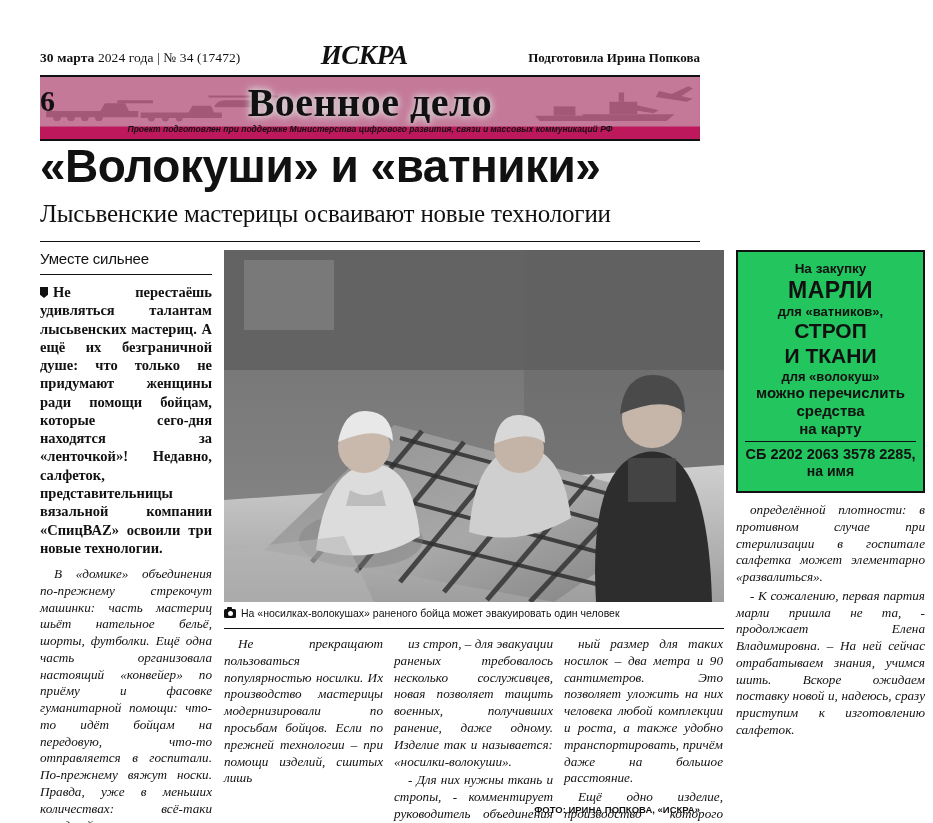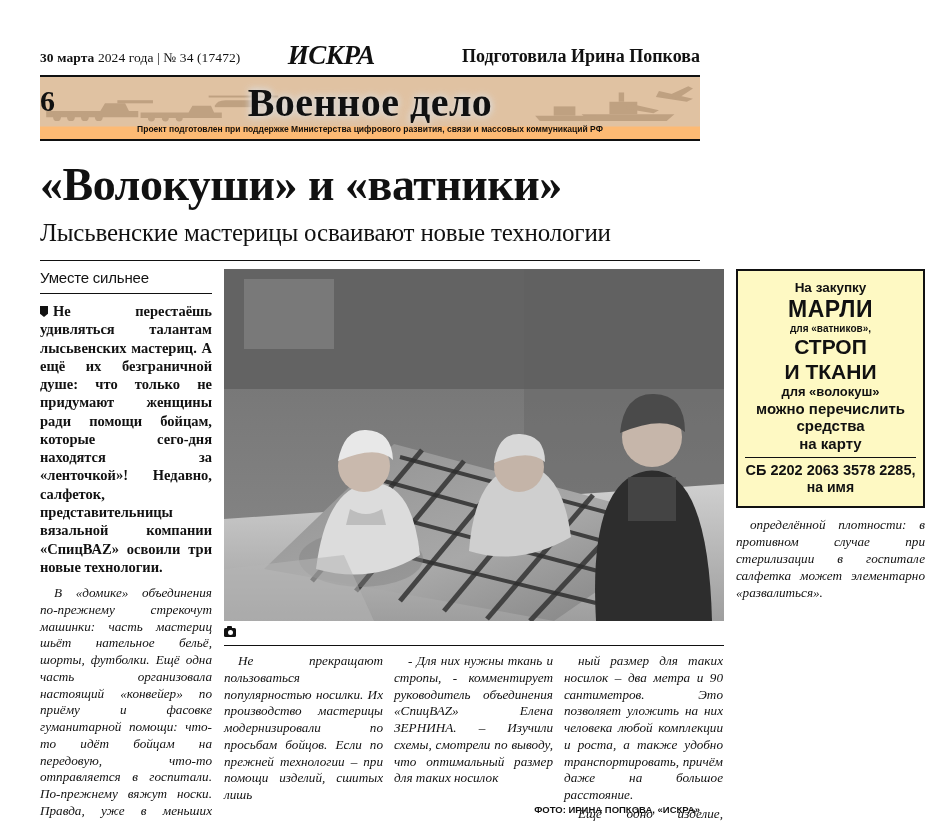--- a/index.html
+++ b/index.html
@@ -39,34 +39,34 @@
     font-family: "Liberation Serif", serif;
     font-weight: bold;
     font-size: 27px;
     letter-spacing: -0.5px;
     font-style: italic;
     transform: translateY(2px);
     margin-left: -40px;
   }
   .mast-right {
     font-family: "Liberation Serif", serif;
-    font-size: 18px;
+    font-size: 13px;
     font-weight: bold;
     white-space: nowrap;
   }
   .rule-thick {
     border-top: 2px solid #111;
     margin: 0 0 0 0;
   }
 
   
   .banner {
     position: relative;
     height: 64px;
-    background: #fdba74;
+    background: #be185d;
     overflow: hidden;
     border-bottom: 2px solid #111;
   }
   .banner .silhouettes {
     position: absolute; inset: 0;
     opacity: 0.55;
   }
   .banner-title {
     position: absolute;
     left: 0; right: 0; top: 2px;
@@ -79,35 +79,36 @@
     text-shadow: 0 0 6px #dcdcdc, 0 0 10px #dcdcdc;
   }
   .banner-sub {
     position: absolute;
     left: 0; right: 0; bottom: 5px;
     text-align: center;
     font-family: "Liberation Sans", sans-serif;
     font-size: 8.5px;
     color: #111;
     font-weight: bold;
+    font-style: italic;
   }
   .pagenum {
     position: absolute;
     left: 40px; top: 84px;
     font-family: "Liberation Serif", serif;
     font-weight: bold;
     font-size: 30px;
     z-index: 5;
     color: #111;
   }
 
   
   .headline {
-    margin-top: 20px;
-    font-family: Liberation Serif, serif;
+    margin-top: 1px;
+    font-family: Liberation Sans, sans-serif;
     font-weight: bold;
     font-size: 46px;
     letter-spacing: -0.5px;
     line-height: 1.05;
   }
   .subhead {
     margin-top: 10px;
     font-family: "Liberation Serif", serif;
     font-size: 25px;
     line-height: 1.15;
@@ -215,25 +216,25 @@
   }
   .tc { width: 159px; flex: 0 0 159px; }
 
   
   .adbox {
     border: 2.5px solid #111;
     padding: 9px 7px 11px;
     text-align: center;
     font-family: "Liberation Sans", sans-serif;
     line-height: 1.18;
-    background: #fef9c3;
+    background: #22c55e;
   }
   .ad-l1 { font-size: 13.5px; font-weight: bold; }
   .ad-l2 { font-size: 23px; font-weight: bold; letter-spacing: 0.5px; }
-  .ad-l3 { font-size: 10px; font-weight: bold; }
+  .ad-l3 { font-size: 13px; font-weight: bold; }
   .ad-l4 { font-size: 21px; font-weight: bold; }
   .ad-l5 { font-size: 21px; font-weight: bold; }
   .ad-l6 { font-size: 13px; font-weight: bold; }
   .ad-l7 { font-size: 15px; font-weight: bold; }
   .ad-l8 { font-size: 15px; font-weight: bold; }
   .ad-card {
     font-size: 14.5px; font-weight: bold;
     border-top: 1.5px solid #111;
     margin-top: 4px; padding-top: 4px;
   }
@@ -390,28 +391,30 @@
               <circle cx="428" cy="168" r="30" fill="#c6b6aa"></circle>
               <path d="M396 164 q4 -40 34 -39 q31 1 31 38 q-20 -18 -65 1 z" fill="#4a4a4a"></path>
               <rect x="404" y="208" width="48" height="44" fill="#4f4f4f" opacity="0.7"></rect>
             </g>
 
             <path d="M0 300 L120 286 L150 352 L0 352 Z" fill="#b5b5b5" opacity="0.55"></path>
           </svg>
         </div>
         <div class="caption">
           <span class="cam"></span>
+          <span>На «носилках-волокушах» раненого бойца может эвакуировать один человек</span>
         </div>
       </div>
 
       <div class="three-cols">
         <div class="tc">
           <p class="para">Не прекращают пользоваться популярностью носилки. Их производство мастерицы модернизировали по просьбам бойцов. Если по прежней технологии – при помощи изделий, сшитых лишь</p>
         </div>
         <div class="tc">
+          <p class="para">из строп, – для эвакуации раненых требовалось несколько сослуживцев, новая позволяет тащить военных, получивших ранение, даже одному. Изделие так и называется: «носилки-волокуши».</p>
           <p class="para">- Для них нужны ткань и стропы, - комментирует руководитель объединения «СпицВАZ» Елена ЗЕРНИНА. – Изучили схемы, смотрели по выводу, что оптимальный размер для таких носилок</p>
         </div>
         <div class="tc">
           <p class="para">ный размер для таких носилок – два метра и 90 сантиметров. Это позволяет уложить на них человека любой комплекции и роста, а также удобно транспортировать, причём даже на большое расстояние.</p>
           <p class="para">Ещё одно изделие, производство которого пытаются освоить мастерицы, также предназначено для раненых. Это марлевые «ватники». Чтобы сшить перевязочный материал, нужна основа</p>
         </div>
       </div>
     </div>
 
     <div class="col-right">
@@ -423,18 +426,19 @@
         <div class="ad-l5">И ТКАНИ</div>
         <div class="ad-l6">для «волокуш»</div>
         <div class="ad-l7">можно перечислить</div>
         <div class="ad-l8">средства</div>
         <div class="ad-l8">на карту</div>
         <div class="ad-card">СБ 2202 2063 3578 2285,</div>
         <div class="ad-l10">на имя</div>
       </div>
       <div class="right-body">
         <p class="para">определённой плотности: в противном случае при стерилизации в госпитале салфетка может элементарно «развалиться».</p>
+        <p class="para">- К сожалению, первая партия марли пришла не та, - продолжает Елена Владимировна. – На ней сейчас отрабатываем знания, учимся шить. Вскоре ожидаем поставку новой и, надеюсь, сразу приступим к изготовлению салфеток.</p>
       </div>
     </div>
   </div>
 
   <div class="photocredit">ФОТО: ИРИНА ПОПКОВА, «ИСКРА»</div>
 </div>
 
 </body></html>

